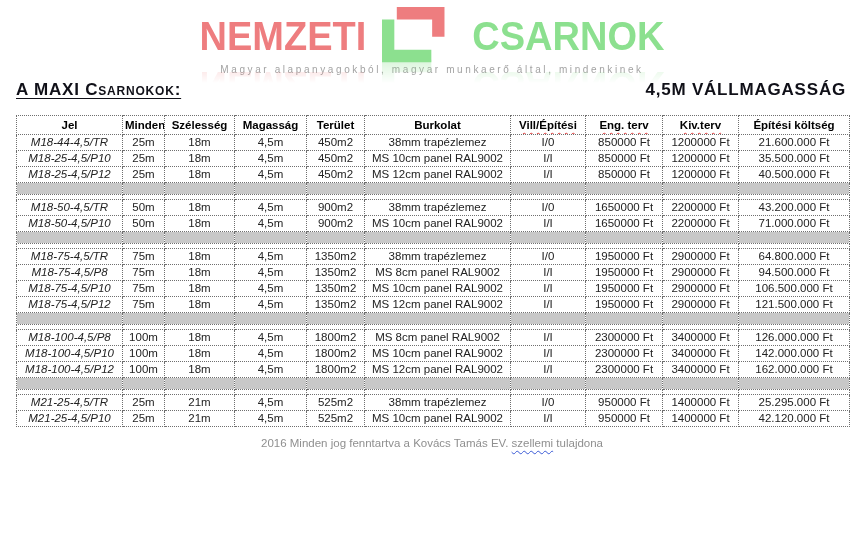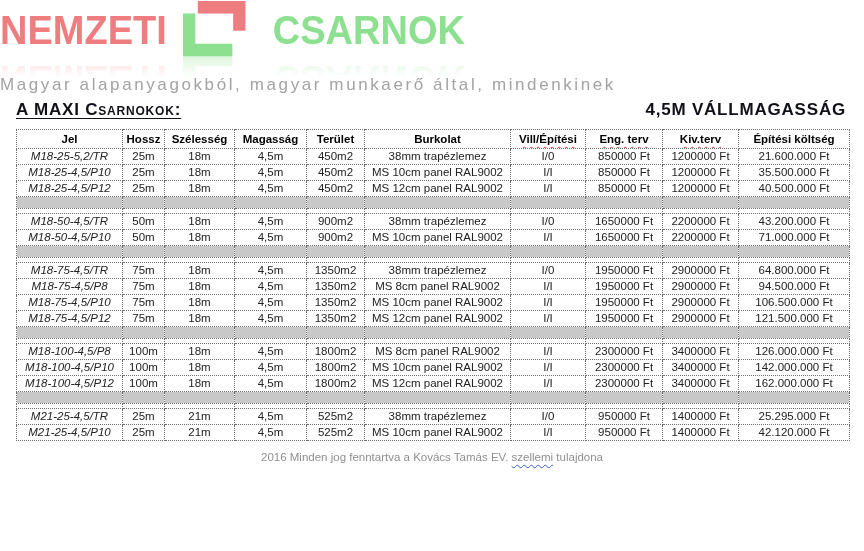--- a/index.html
+++ b/index.html
@@ -5,42 +5,42 @@
   * { box-sizing: border-box; margin: 0; padding: 0; }
   html, body { background: #ffffff; }
   body {
     width: 864px; height: 551px; overflow: hidden;
     font-family: "Liberation Sans", sans-serif;
     color: #1a1a1a;
   }
   .page { width: 864px; height: 551px; position: relative; }
 
   
-  .logo-area { padding-top: 2px; }
+  .logo-area { text-align: center; padding-top: 8px; }
   .logo-line {
     display: inline-flex; align-items: center; gap: 16px; height: 56px;
     -webkit-box-reflect: below -6px linear-gradient(to bottom, transparent 55%, rgba(0,0,0,0.35) 100%);
   }
   .logo-word {
     font-weight: bold; font-size: 38px; letter-spacing: 0px; line-height: 1;
     display: inline-block; transform: scaleY(1.08);
   }
   .logo-word.red { color: var(--brand-red, #ee7d7f); }
   .logo-word.green { color: var(--brand-green, #8ce08f); }
   .logo-icon { display: inline-block; width: 74px; height: 58px; position: relative; top: -1px; }
   .logo-icon svg { width: 100%; height: 100%; display: block; }
   .tagline {
-    margin-top: 17px; font-size: 17px; letter-spacing: 2.6px;
+    font-size: 10px; letter-spacing: 2.6px;
     color: var(--tagline-gray, #a3a3a3);
   }
 
   
   .titles {
     display: flex; justify-content: space-between; align-items: flex-end;
-    margin: 5px 18px 9px 16px;
+    margin: 5px 18px 15px 16px;
   }
   .title-left, .title-right {
     font-weight: bold; font-variant: small-caps; font-size: 17px;
     letter-spacing: 0.8px; color: #101018;
   }
   .title-left { text-decoration: underline; text-underline-offset: 3px; }
 
   
   table.pricing {
     margin-left: 16px; border-collapse: collapse; table-layout: fixed;
@@ -109,34 +109,34 @@
         <col class="c4">
       <col class="c5">
         <col class="c6">
         <col class="c7">
         <col class="c8">
         <col class="c9">
     </colgroup>
     <thead>
       <tr id="header-row">
           <th>Jel</th>
-          <th>Hossz</th>
+          <th>Minden</th>
           <th>Szélesség</th>
           <th>Magasság</th>
           <th>Terület</th>
           <th>Burkolat</th>
           <th class="misspelled">Vill/Építési</th>
           <th class="misspelled">Eng. terv</th>
           <th class="misspelled">Kiv.terv</th>
           <th>Építési költség</th>
         </tr>
     </thead>
     <tbody id="table-body">
         <tr>
-          <td class="jel">M18-25-5,2/TR</td>
+          <td class="jel">M18-44-4,5/TR</td>
           <td>25m</td>
           <td>18m</td>
           <td>4,5m</td>
           <td>450m2</td>
           <td>38mm trapézlemez</td>
           <td>I/0</td>
           <td>850000 Ft</td>
           <td>1200000 Ft</td>
           <td>21.600.000 Ft</td>
         </tr>

